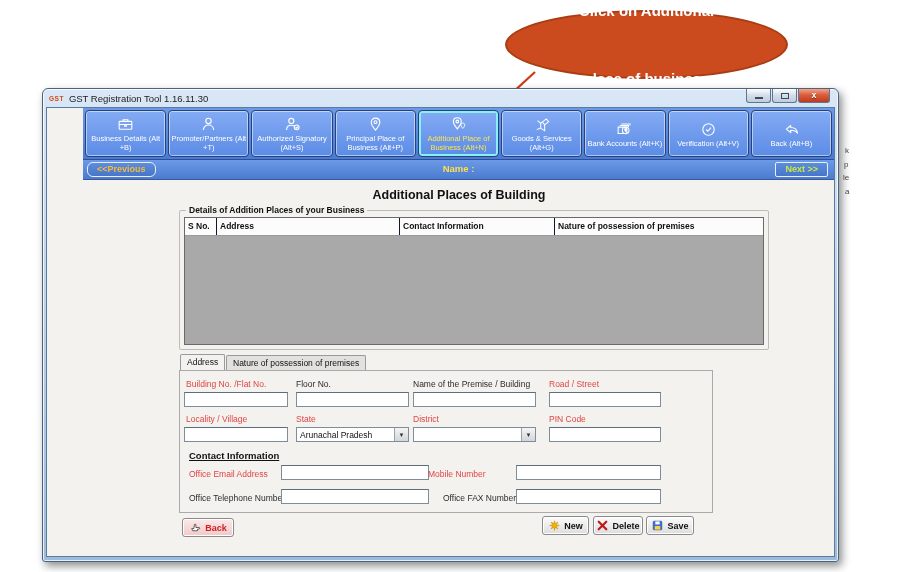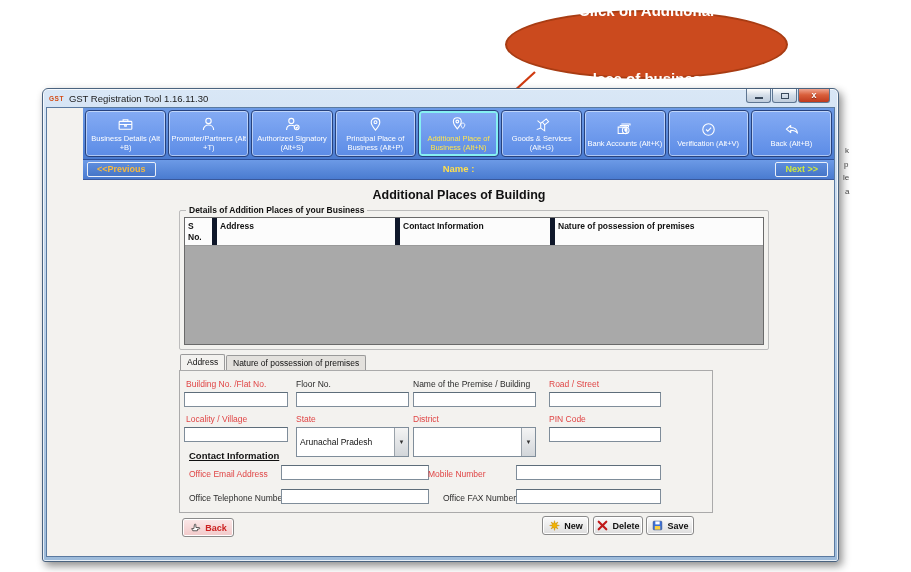--- a/index.html
+++ b/index.html
@@ -39,48 +39,48 @@
     color:#fff; font-size:7.5px; line-height:1.2; text-align:center;
     display:flex; flex-direction:column; align-items:center; justify-content:center; padding:1px 2px; cursor:pointer; }
   .tool-btn svg { width:19px; height:19px; flex:none; }
   .tool-btn.active { box-shadow:inset 0 0 0 2px #86f0f2; color:#ffe54d; }
   .tb-label { display:block; }
 
   
   .navstrip { height:20px; background:linear-gradient(#6c9ae6,#4a7bd0); position:relative; border-bottom:1px solid #39589c; }
   .nav-btn { position:absolute; top:2px; height:15px; padding:0 9px; background:linear-gradient(#5d8ddd,#4676c8);
     border:1px solid #e9eff8; border-radius:2px; font-size:9px; font-weight:bold; line-height:13px; cursor:pointer; }
-  .nav-prev { left:4px; color:#f7b93c; }
+  .nav-prev { left:4px; color:#f7b93c;border-radius:6px; }
   .nav-next { right:6px; color:#cdE93e; }
   .nav-name { position:absolute; left:0; right:0; top:3px; text-align:center; color:#ffdf4c; font-size:9.5px; font-weight:bold; }
 
   
   .content { position:absolute; left:0; right:0; top:73px; bottom:0; background:#f3f2ef; }
   .page-title { position:absolute; left:132px; top:7px; width:560px; text-align:center; font-size:12.5px; font-weight:bold; color:#111; }
 
   .groupbox { position:absolute; left:132px; top:29px; width:590px; height:140px; border:1px solid #bcbcbc; border-radius:2px; background:#f3f2ef; }
   .groupbox .legend { position:absolute; left:6px; top:-6px; background:#f3f2ef; padding:0 3px; font-size:8.5px; font-weight:bold; color:#111; }
   .grid { position:absolute; left:4px; right:4px; top:6px; bottom:4px; border:1px solid #6a6a6a; box-shadow:inset 0 0 0 1px #fff; display:flex; flex-direction:column; }
   .grid-header { display:flex; background:#fcfcfc; border-bottom:1px solid #9a9a9a; font-size:8.5px; font-weight:bold; color:#111; }
-  .grid-header .col { padding:3px 3px; border-right:5px solid #0f172a; line-height:1.25; }
+  .grid-header .col { padding:3px 3px; border-right:1px solid #0f172a; line-height:1.25; }
   .col-sno { width:32px; } .col-addr { width:183px; } .col-contact { width:155px; } .col-nature { flex:1; border-right:none !important; }
   .grid-body { flex:1; background:#a9a9a9; }
 
   
   .tab { position:absolute; height:16px; font-size:8.5px; color:#111; text-align:center; line-height:15px; cursor:pointer;
     border:1px solid #9a9a9a; border-bottom:none; border-radius:2px 2px 0 0; padding:0 6px; }
   .tab.active { left:133px; top:173px; background:#f3f2ef; z-index:3; font-weight:normal; }
   .tab.inactive { left:179px; top:174px; background:#e3e1dd; height:15px; z-index:2; }
 
   
   .formpanel { position:absolute; left:132px; top:189px; width:534px; height:143px; border:1px solid #aaa; background:#f3f2ef; }
   .flabel { position:absolute; font-size:8.5px; white-space:nowrap; }
   .req { color:#e04545; } .opt { color:#2b2b2b; }
   .finput { position:absolute; height:15px; border:1px solid #7f8d9a; border-top-color:#5d6d7a; background:#fff; font-size:9px; padding:0 2px; font-family:"Liberation Sans",sans-serif; }
-  .fselect { position:absolute; height:30px; border:1px solid #7f8d9a; background:#fff; display:flex; align-items:center; cursor:pointer; }
+  .fselect { position:absolute; height:15px; border:1px solid #7f8d9a; background:#fff; display:flex; align-items:center; cursor:pointer; }
   .fselect .sel-text { flex:1; font-size:8.5px; padding-left:3px; color:#111; white-space:nowrap; overflow:hidden; }
   .fselect .sel-arrow { width:14px; height:100%; background:linear-gradient(#f4f4f4,#d2d6da); border-left:1px solid #9aa2aa;
     display:flex; align-items:center; justify-content:center; font-size:6px; color:#333; }
   .contact-head { position:absolute; left:9px; top:79px; font-size:9.5px; font-weight:bold; text-decoration:underline; color:#111; }
 
   
   .act-btn { position:absolute; height:19px; border:1px solid #8a8a8a; border-radius:3px;
     background:linear-gradient(#fbfbfb,#dddddd); font-size:9px; font-weight:bold; color:#111;
     display:flex; align-items:center; justify-content:center; gap:3px; cursor:pointer; box-shadow:inset 0 0 0 1px #fff; }
   .act-btn svg { width:13px; height:13px; }

